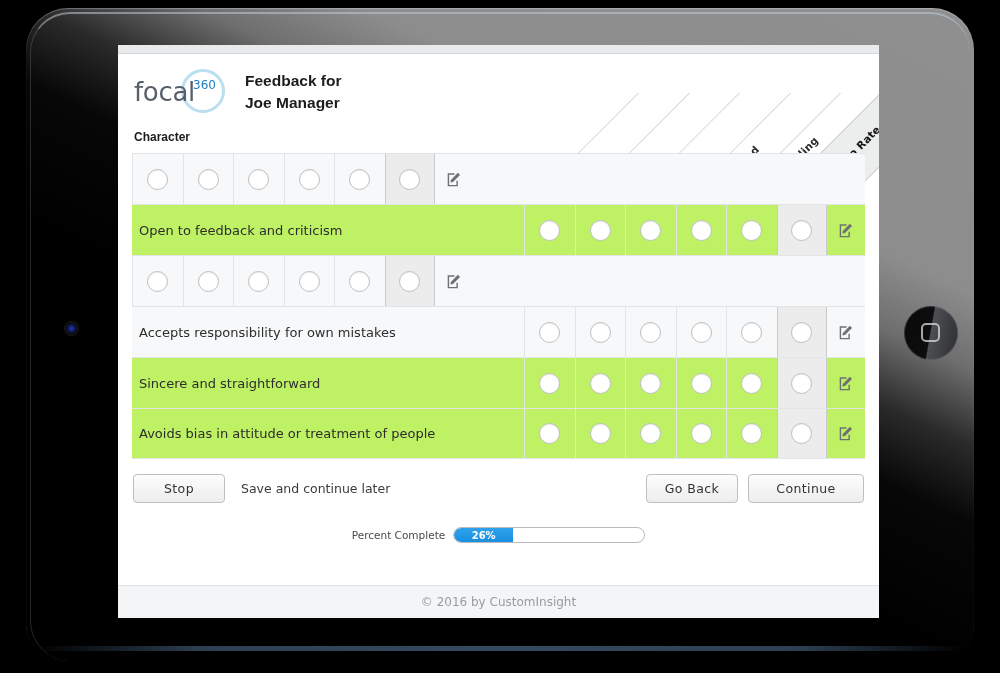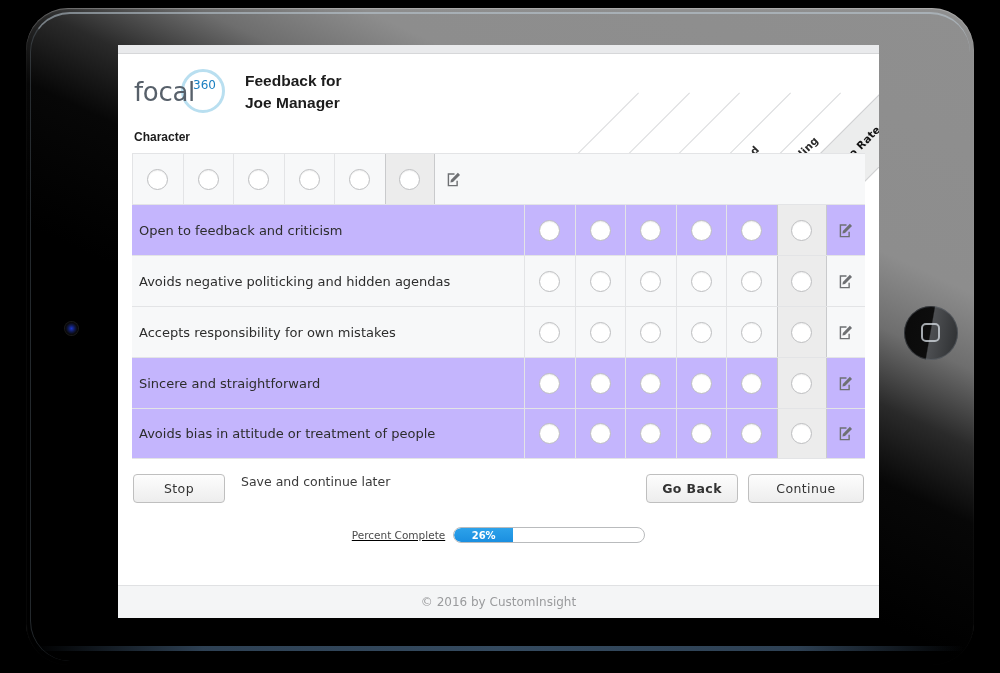--- a/index.html
+++ b/index.html
@@ -159,21 +159,21 @@
   
   .rt { position: relative; z-index: 5; }
   .rt-row {
     position: relative;
     display: flex; align-items: stretch;
     height: 51px;
     border-top: 1px solid #e3e4e6;
   }
   .rt-row:last-child { border-bottom: 1px solid #e3e4e6; }
   .rt-row.odd { background: #f7f8f9; }
-  .rt-row.even { background: #c4b5fd; }
+  .rt-row.even { background: #bef264; }
   .rt-label {
     flex: 1 1 auto;
     display: flex; align-items: center;
     padding-left: 7px;
     font-size: 13px; color: #2d2d2d;
     font-family: "DejaVu Sans", sans-serif;
   }
   .rt-cell {
     width: 50.5px; flex: 0 0 50.5px;
     display: flex; align-items: center; justify-content: center;
@@ -192,52 +192,51 @@
   }
   .rt-edit {
     width: 38px; flex: 0 0 38px;
     display: flex; align-items: center; justify-content: center;
   }
   .edit-icon { display: block; }
 
   
   .controls {
     position: relative; z-index: 5;
-    display: flex; align-items: flex-start;
+    display: flex; align-items: center;
     padding: 15px 1px 0 1px;
   }
   .btn {
     font-family: "DejaVu Sans", sans-serif;
     font-size: 12.5px; color: #333;
     background: linear-gradient(180deg, #fdfdfd 0%, #ededed 100%);
     border: 1px solid #bfbfbf;
     border-radius: 4px;
     padding: 6px 0;
     text-align: center;
     letter-spacing: .4px;
     cursor: pointer;
   }
   .btn-stop { width: 92px; }
-  .btn-goback { width: 92px; font-weight: bold; }
+  .btn-goback { width: 92px; }
   .btn-continue { width: 116px; }
   .save-later {
     margin-left: 16px;
     font-size: 12.5px; color: #3b3b3b;
     font-family: "DejaVu Sans", sans-serif;
     cursor: pointer;
   }
   .spacer { flex: 1 1 auto; }
   .btn-goback { margin-right: 10px; }
 
   
   .progress-wrap {
     position: relative; z-index: 5;
     display: flex; align-items: center; justify-content: center;
     padding-top: 24px;
-    text-decoration: underline;
   }
   .progress-label {
     font-size: 10.5px; color: #4a4a4a;
     margin-right: 8px;
     font-family: "DejaVu Sans", sans-serif;
   }
   .progress-track {
     position: relative;
     width: 192px; height: 16px;
     border: 1px solid #b9bbbd;
@@ -367,21 +366,20 @@
             </div>
             <div class="rt-edit">
               <svg class="edit-icon" width="15" height="15" viewBox="0 0 16 16">
                 <path d="M1.5 5.2 L1.5 14.5 L10.8 14.5 L10.8 9.2" fill="none" stroke="#6e7073" stroke-width="1.5"></path>
                 <path d="M1.5 5.2 L1.5 2.2 L8.0 2.2" fill="none" stroke="#6e7073" stroke-width="1.5"></path>
                 <path d="M6.4 10.6 L13.9 3.1 L11.6 0.9 L4.1 8.4 L3.6 11.1 Z" fill="#6e7073"></path>
               </svg>
             </div>
           </div>
           <div class="rt-row odd">
-            <div class="rt-label">Avoids negative politicking and hidden agendas</div>
             <div class="rt-cell">
               <div class="radio"></div>
             </div>
             <div class="rt-cell">
               <div class="radio"></div>
             </div>
             <div class="rt-cell">
               <div class="radio"></div>
             </div>
             <div class="rt-cell">

